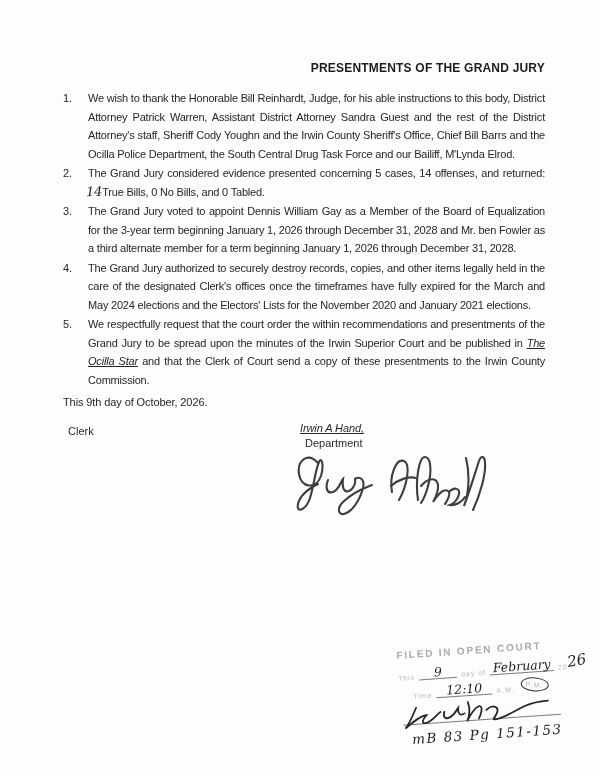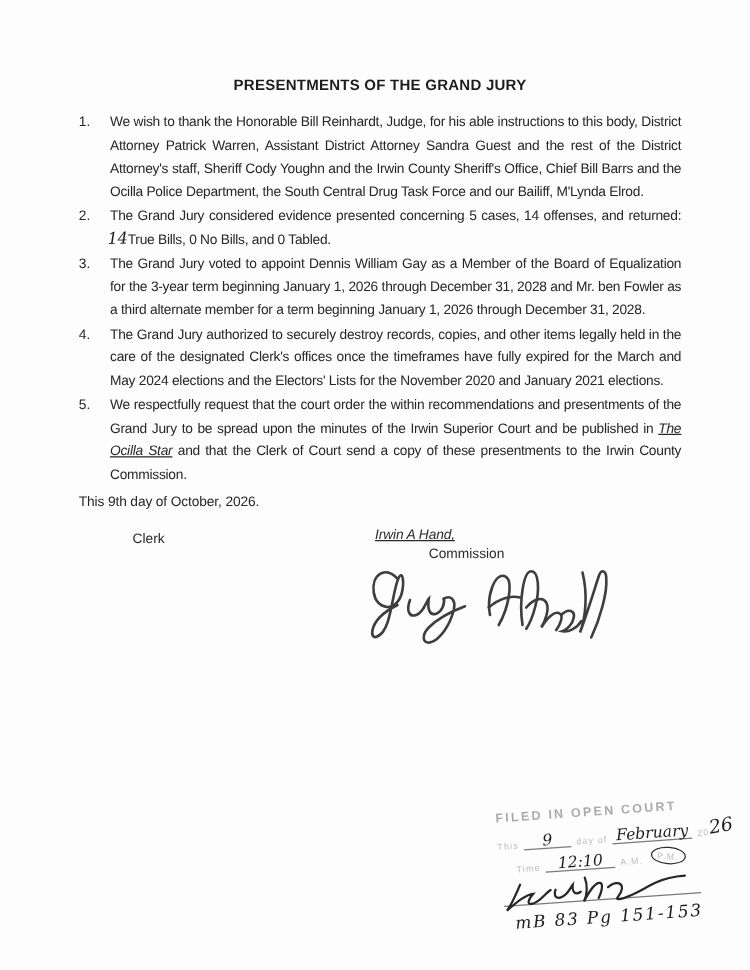--- a/index.html
+++ b/index.html
@@ -6,34 +6,34 @@
   .page{
     position:relative;
     width:600px;height:776px;
     background:#fdfdfd;
     font-family:"Liberation Sans",sans-serif;
     color:#2a2a2a;
     overflow:hidden;
     box-sizing:border-box;
     padding:57px 55px 0 63px;
   }
-  .title-block{text-align:center;font-weight:bold;font-size:12px;line-height:23px;color:#1d1d1d;letter-spacing:0.2px;}
+  .title-block{text-align:right;font-weight:bold;font-size:12px;line-height:23px;color:#1d1d1d;letter-spacing:0.2px;}
   .intro{margin:12px 0 0 0;font-size:11px;line-height:21.5px;text-align:justify;text-indent:38px;letter-spacing:-0.2px;color:#262626;}
   .items{margin-top:9px;padding-left:25px;}
   .item{position:relative;font-size:11px;line-height:18.5px;text-align:justify;letter-spacing:-0.2px;color:#262626;margin:0 0 1px 0;}
   .item .num{position:absolute;left:-25px;top:0;letter-spacing:0;}
   .hw{font-family:"DejaVu Serif",serif;font-style:italic;color:#1d1d20;}
   .hw-insert{font-size:13px;line-height:10px;margin-left:-2px;display:inline-block;transform:rotate(-2deg);}
   .pub{font-style:italic;text-decoration:underline;}
   .date-line{margin-top:7px;font-size:11px;letter-spacing:-0.1px;color:#262626;}
   .sig-row{margin-top:14px;display:flex;}
   .sig-block{position:relative;}
   .sig-block.clerk{width:237px;}
   .sig-name{font-size:11px;font-style:italic;text-decoration:underline;color:#2a2a2a;letter-spacing:-0.1px;}
-  .sig-title{font-size:11px;padding-left:5px;margin-top:3px;color:#2a2a2a;margin-left:38px;}
+  .sig-title{font-size:11px;padding-left:5px;margin-top:3px;color:#2a2a2a;}
   .foreperson-sig-svg{position:absolute;top:25px;left:-12px;}
   .stamp{
     position:absolute;left:396px;top:650px;width:204px;
     transform:rotate(-4deg);transform-origin:left top;
     font-size:9px;
   }
   .stamp .header{color:#9a9aa2;font-weight:700;font-size:10px;letter-spacing:1.8px;opacity:.85;white-space:nowrap;}
   .faint{color:#a8a8b0;font-size:7px;letter-spacing:1px;opacity:.8;white-space:nowrap;}
   .srow{display:flex;align-items:flex-end;gap:4px;margin-top:3px;}
   .blank{display:inline-block;border-bottom:1px solid #7a7a7a;text-align:center;}
@@ -75,21 +75,21 @@
   </div>
 
   <p class="date-line">This 9th day of October, 2026.</p>
 
   <div class="sig-row">
     <div class="sig-block clerk">
       <div class="sig-title">Clerk</div>
     </div>
     <div class="sig-block">
       <div class="sig-name">Irwin A Hand,</div>
-      <div class="sig-title">Commission</div>
+      <div class="sig-title">Department</div>
       <svg class="foreperson-sig-svg" width="200" height="78" viewBox="0 0 200 78" fill="none">
         <g stroke="#2e2e33" stroke-width="2.1" stroke-linecap="round" fill="none" opacity="0.92">
           <path d="M30,16 C20,5 9,13 11,27 C13,41 28,43 33,29 C36,19 34,9 31,15 C27,24 26,39 22,51 C18,63 8,67 10,57 C12,48 22,41 30,37"></path>
           <path d="M40,33 C37,41 39,47 45,45 C51,43 53,34 55,32 C54,39 55,46 61,44 C66,42 68,35 67,32"></path>
           <path d="M67,32 C72,29 77,32 75,41 C72,53 64,65 56,67 C50,68 49,61 55,55 C63,47 76,41 84,38"></path>
           <path d="M104,45 C101,29 108,11 116,14 C123,17 119,39 111,53"></path>
           <path d="M103,39 C111,32 121,29 128,31"></path>
           <path d="M130,53 C127,33 131,10 137,10 C143,10 144,25 140,39 C138,47 135,53 133,56"></path>
           <path d="M133,39 C139,32 146,30 149,35 C152,40 148,50 145,55 C150,47 156,41 160,44 C163,46 160,53 157,57"></path>
           <path d="M161,45 C167,39 172,42 171,47 C170,53 165,57 162,58 C167,59 174,55 177,50"></path>

